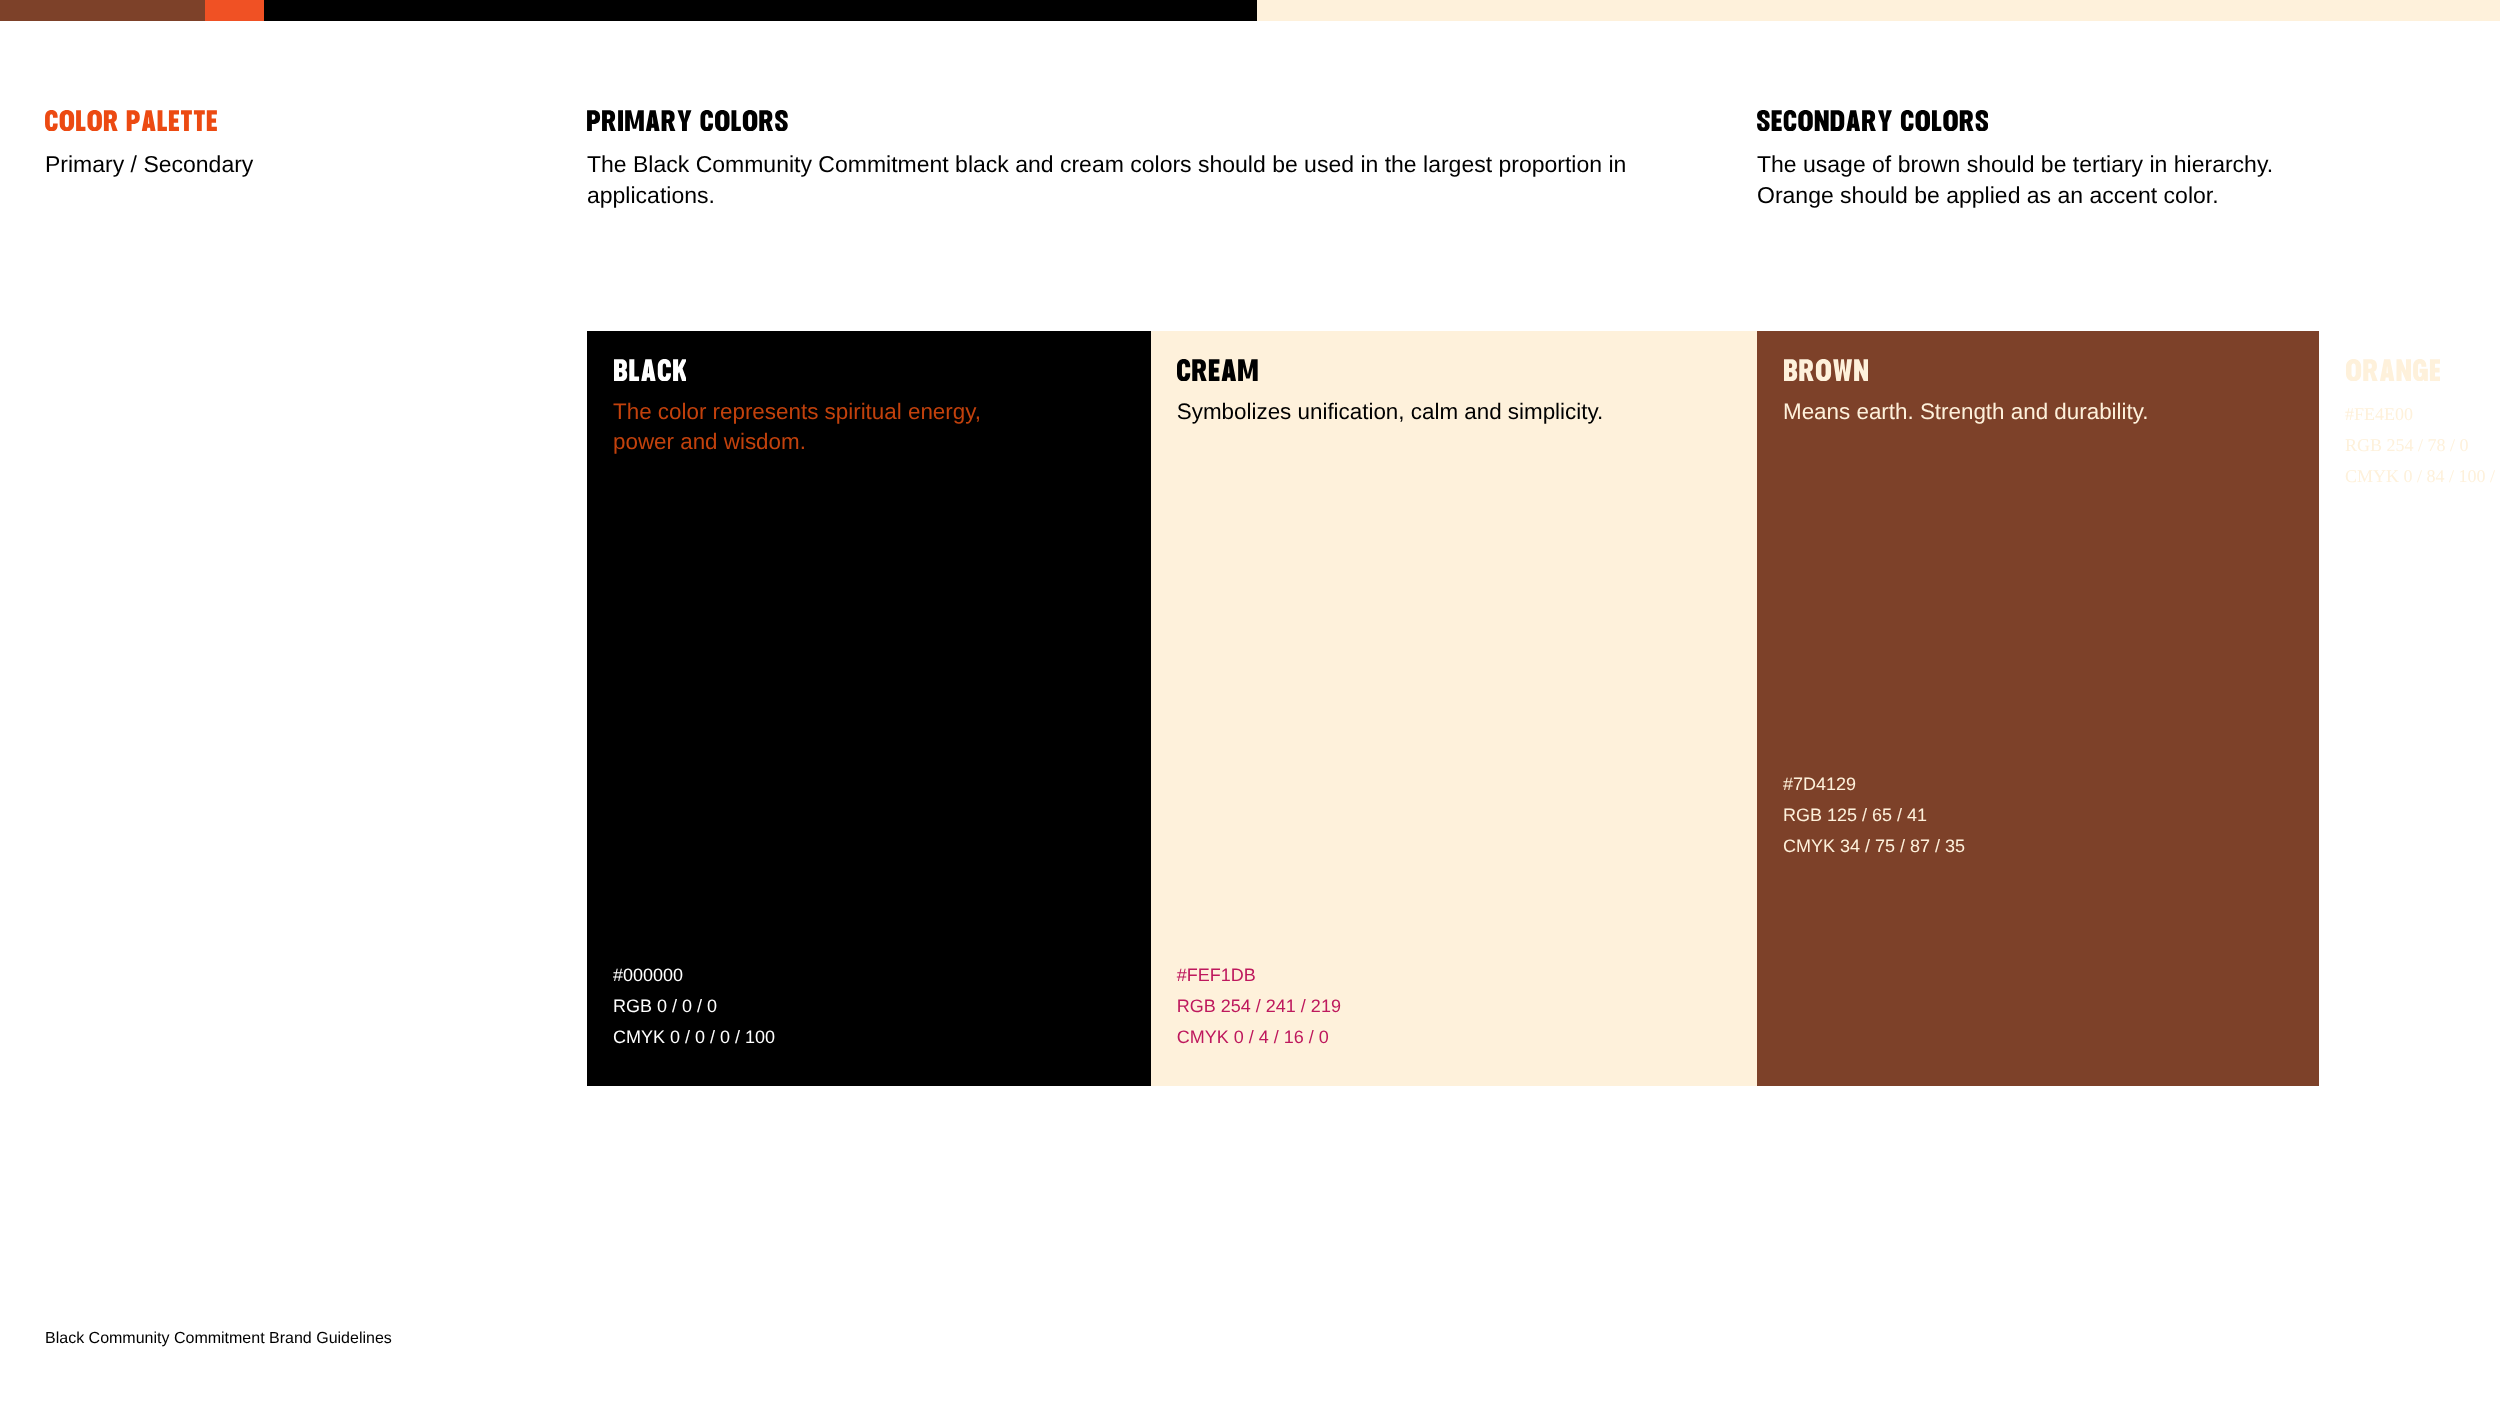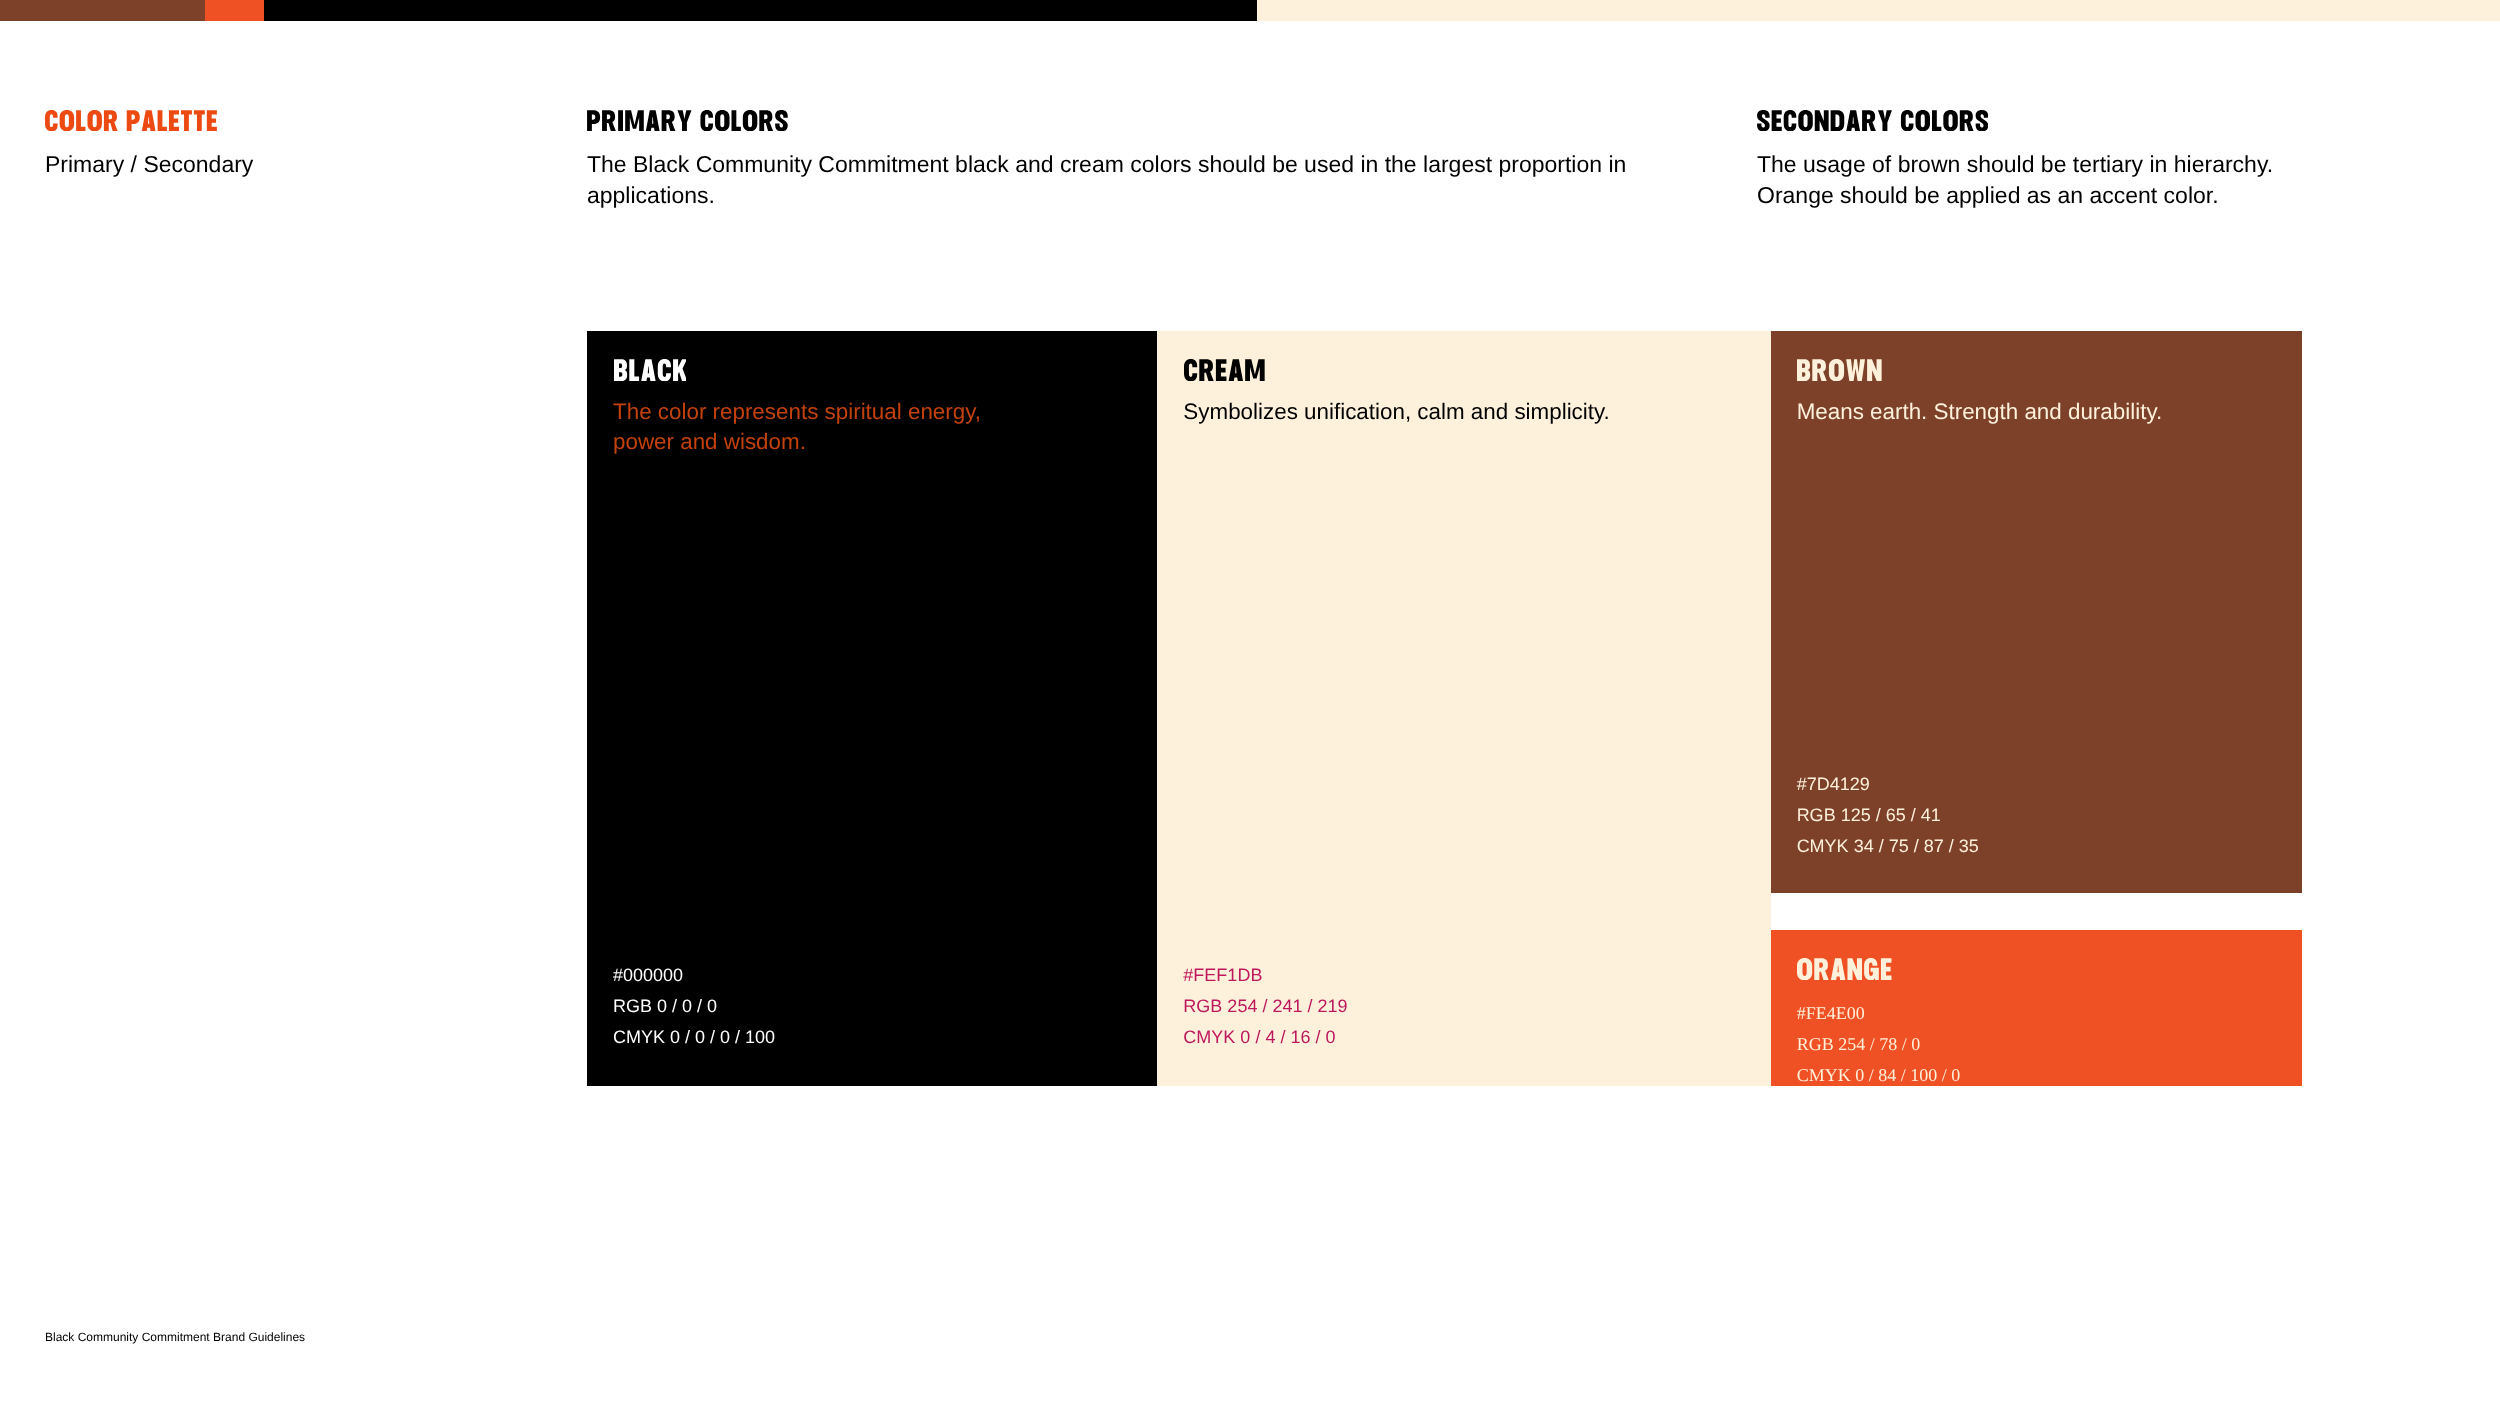--- a/index.html
+++ b/index.html
@@ -31,40 +31,40 @@
     line-height:1.38;
     color:#000;
     white-space:pre-line;
   }
 
   
   .swatches{position:absolute;left:587px;top:331px;width:1715px;height:755px;display:flex;}
   .col{position:relative;height:100%;}
   .col.black{width:585px;background:#000000;}
   .col.cream{width:629px;background:#FEF1DB;}
-  .col.right{width:545px;display:flex;flex-direction:column;gap:37px;}
+  .col.right{width:545px;display:flex;flex-direction:row;}
   .brown{flex:0 0 562px;background:#7D4129;position:relative;}
   .orange{flex:1 1 auto;background:#F05124;position:relative;}
 
   .sw-title{
     position:absolute;left:26.5px;top:27.6px;
     line-height:0;white-space:nowrap;
   }
   .sw-title svg{display:block;}
   .sw-desc{
     position:absolute;left:26px;top:65.5px;
     font-size:22.4px;line-height:30.8px;white-space:pre-line;
   }
   .sw-codes{
     position:absolute;left:26px;
     font-size:18px;line-height:30.8px;white-space:nowrap;
   }
 
   
-  .footer{position:absolute;left:45px;top:1330px;font-size:12px;color:#000;white-space:nowrap;}
+  .footer{position:absolute;left:45px;top:1330px;font-size:16px;color:#000;white-space:nowrap;}
 
   
   .seg-brown {width:205px;background:#7D4129;}
   .seg-orange{width: 59px;background:#F05124;}
   .seg-black {width:993px;background:#000000;}
   .seg-cream {flex:1 1 auto;background:#FEF1DB;}
 
   #eyebrow     {left:45px; top:110px; color:#EC4A12;}
   #subline     {left:45px; top:148.5px;}
   #h-primary   {left:587px; top:110px; color:#000;}

